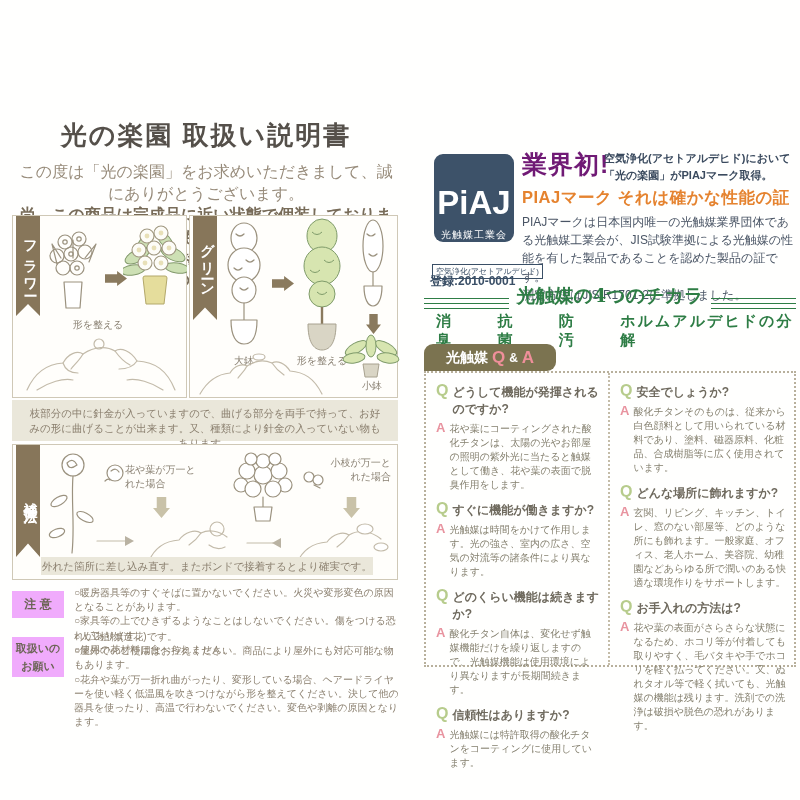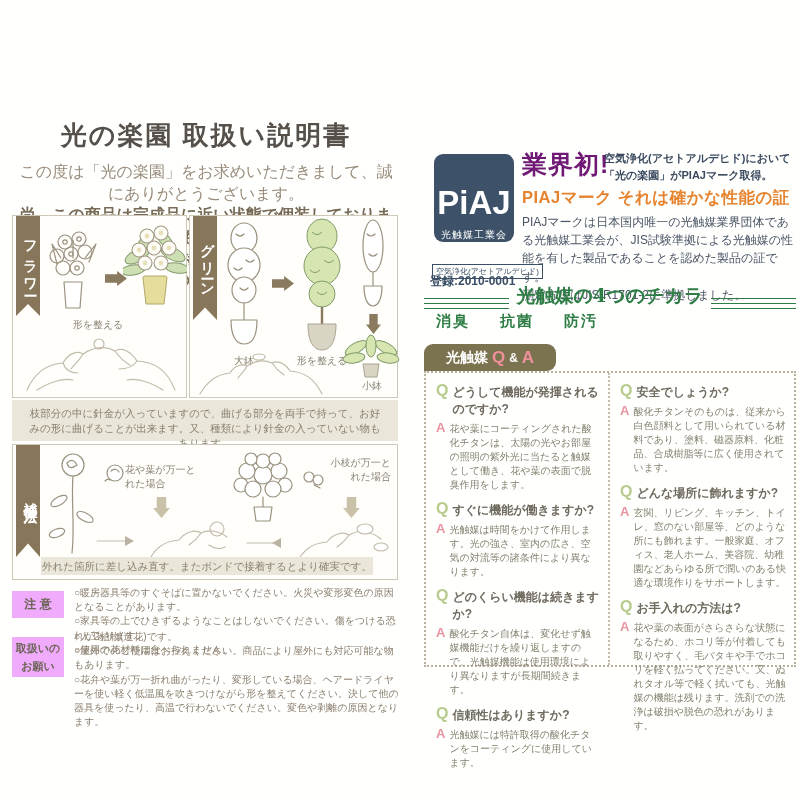--- a/index.html
+++ b/index.html
@@ -333,20 +333,21 @@
       <div class="dlines">
           <i></i>
           <i></i>
           <i></i>
         </div>
     </div>
     <div class="powers-row">
       <span>消臭</span>
       <span>抗菌</span>
       <span>防汚</span>
+      <span>ホルムアルデヒドの分解</span>
     </div>
 
     <div class="qa-badge">
       <span class="w">光触媒</span>
       <span class="p">Q</span>
       <span class="amp">&amp;</span>
       <span class="p">A</span>
     </div>
 
     <div class="qa-box">

